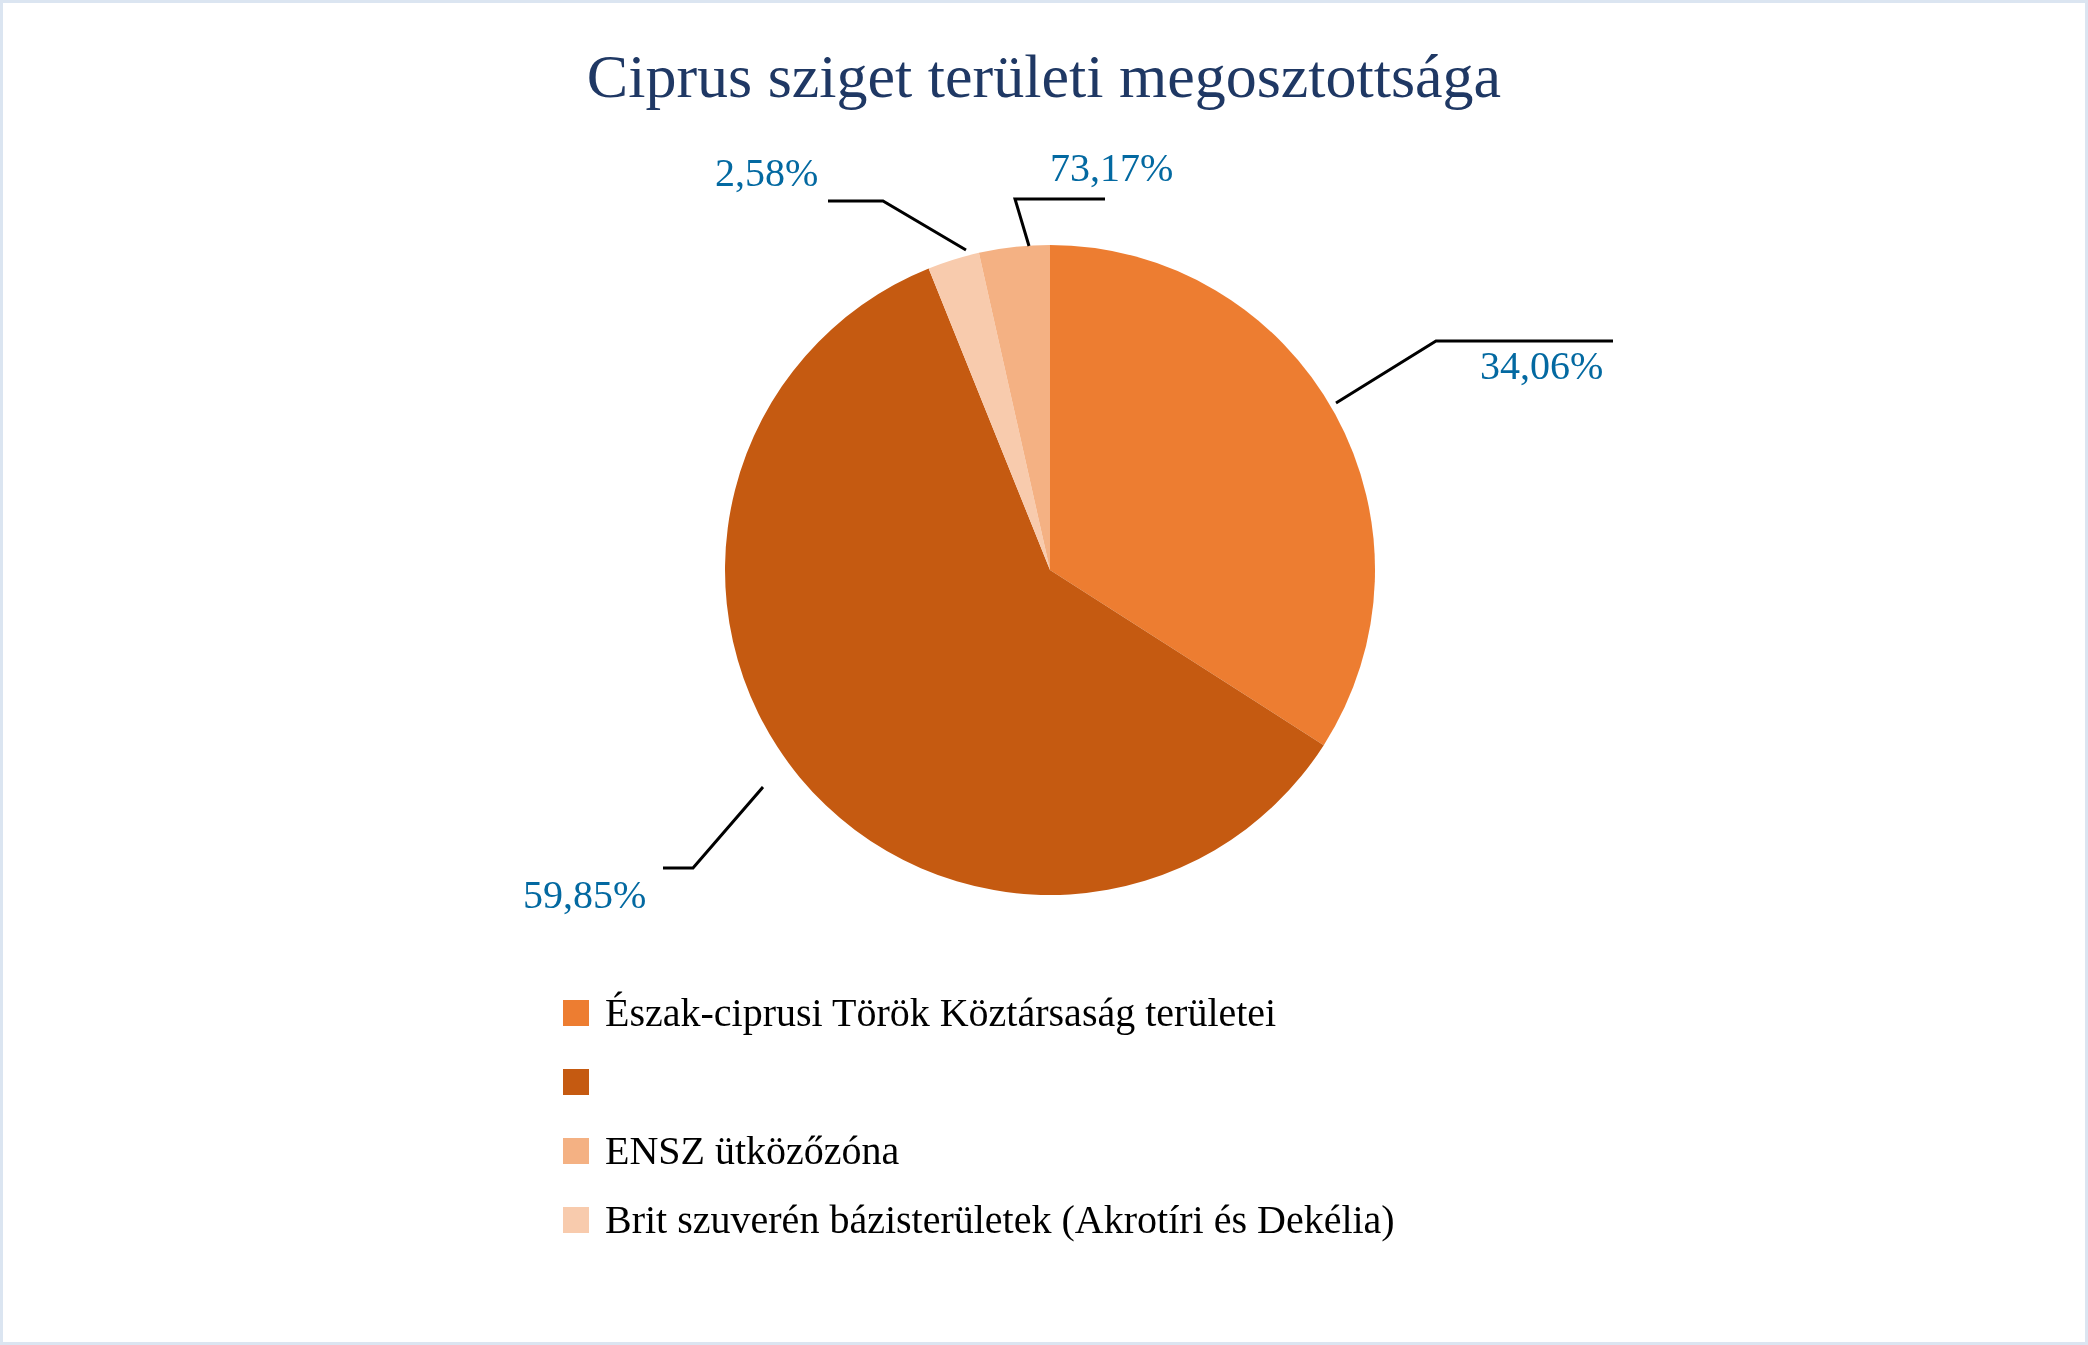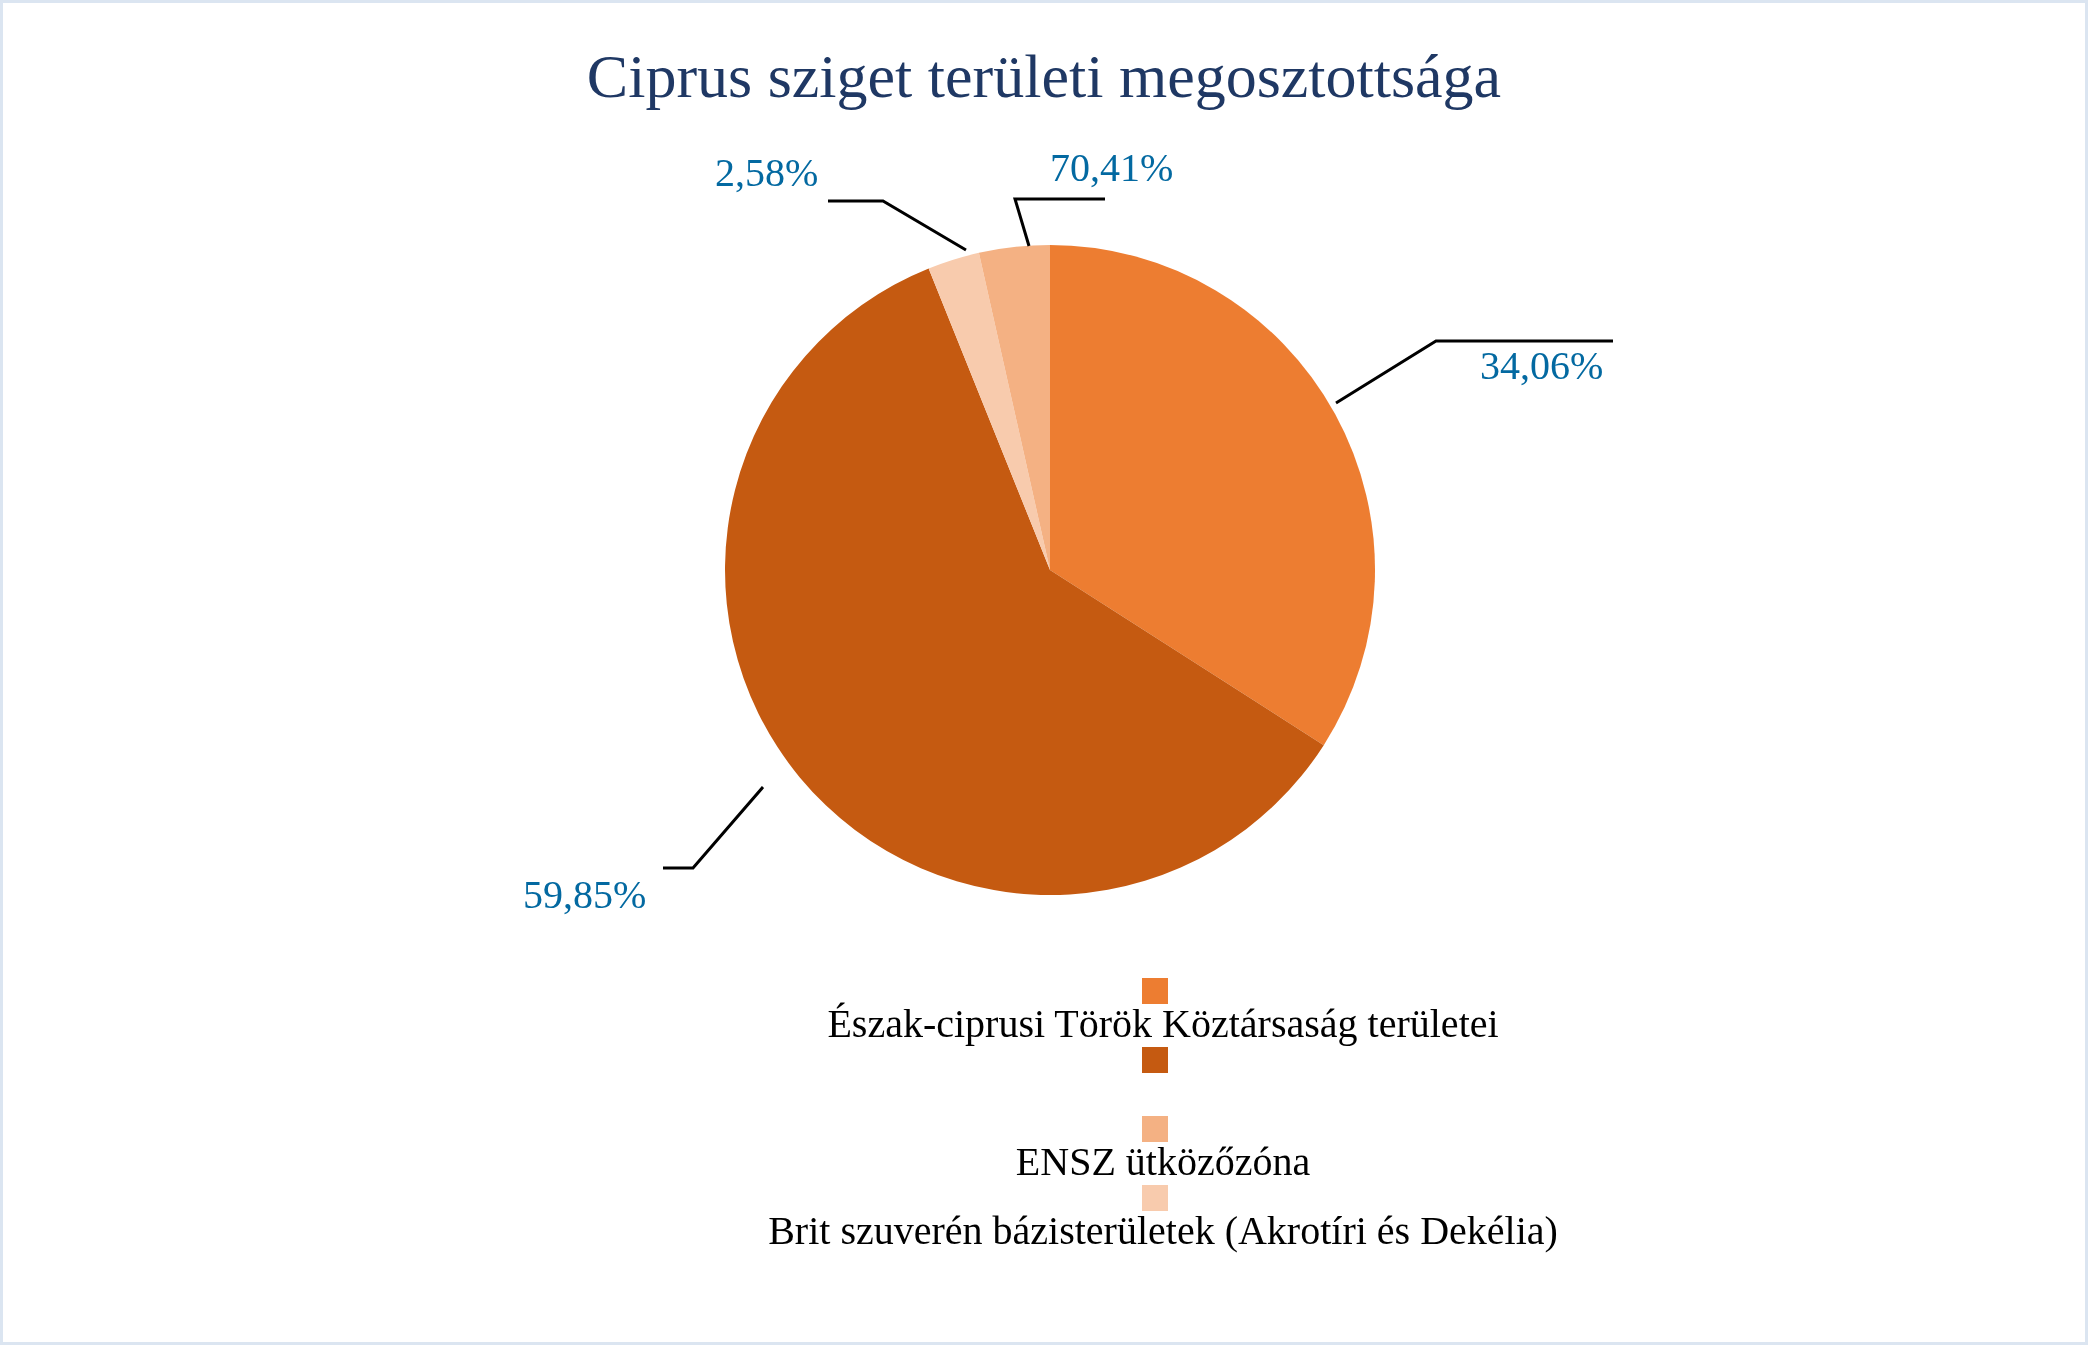--- a/index.html
+++ b/index.html
@@ -55,21 +55,20 @@
   #legend {
     position: absolute;
     left: 560px;
     top: 975px;
     width: 1200px;
   }
   .legend-row {
     display: flex;
     align-items: center;
     height: 69px;
-    flex-direction: column;
   }
   .legend-swatch {
     width: 26px;
     height: 26px;
     margin-right: 16px;
     flex: 0 0 auto;
   }
   .legend-text {
     font-size: 40px;
     color: #000000;
@@ -97,21 +96,21 @@
 
     <polyline points="1333,400 1433,338 1610,338" fill="none" stroke="#000000" stroke-width="3"></polyline>
     <polyline points="760,784 690,865 660,865" fill="none" stroke="#000000" stroke-width="3"></polyline>
     <polyline points="963,247 880,198 825,198" fill="none" stroke="#000000" stroke-width="3"></polyline>
     <polyline points="1026,243 1012,196 1102,196" fill="none" stroke="#000000" stroke-width="3"></polyline>
   </svg>
 
   <div class="pct-label" id="label-0">34,06%</div>
   <div class="pct-label" id="label-1">59,85%</div>
   <div class="pct-label" id="label-2">2,58%</div>
-  <div class="pct-label" id="label-3">70,41%</div>
+  <div class="pct-label" id="label-3">73,17%</div>
 
   <div id="legend">
     <div class="legend-row">
       <span class="legend-swatch" style="background:#ED7D31"></span>
       <span class="legend-text">Észak-ciprusi Török Köztársaság területei</span>
     </div>
     <div class="legend-row">
       <span class="legend-swatch" style="background:#C55A11"></span>
     </div>
     <div class="legend-row">

